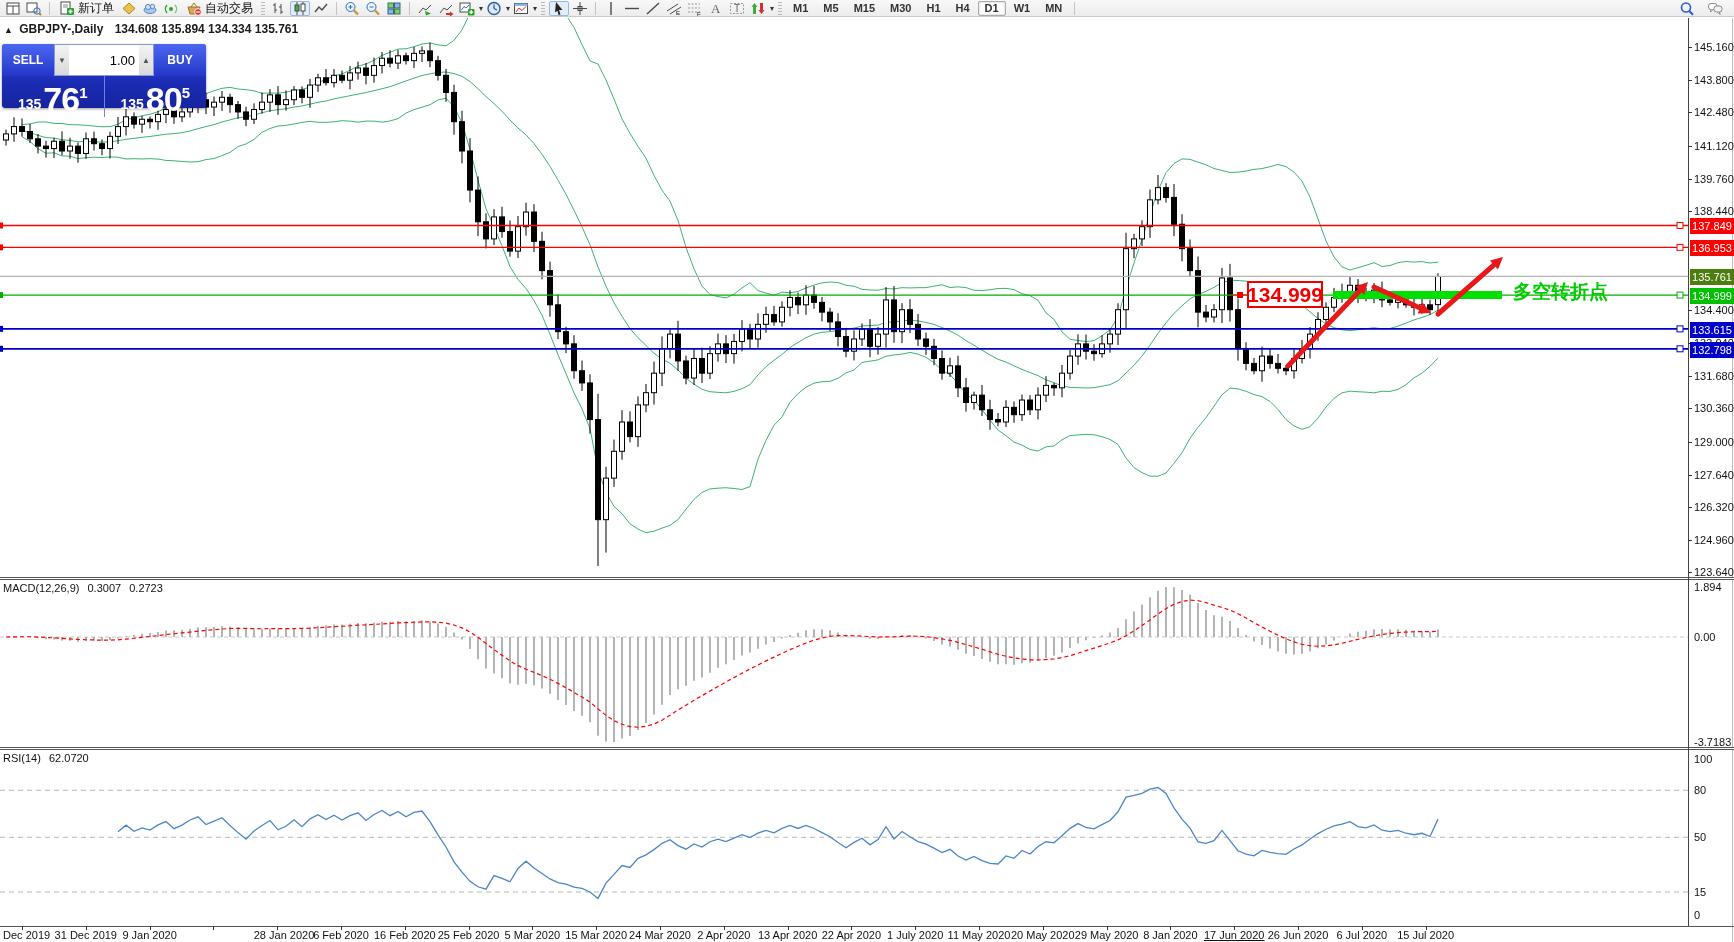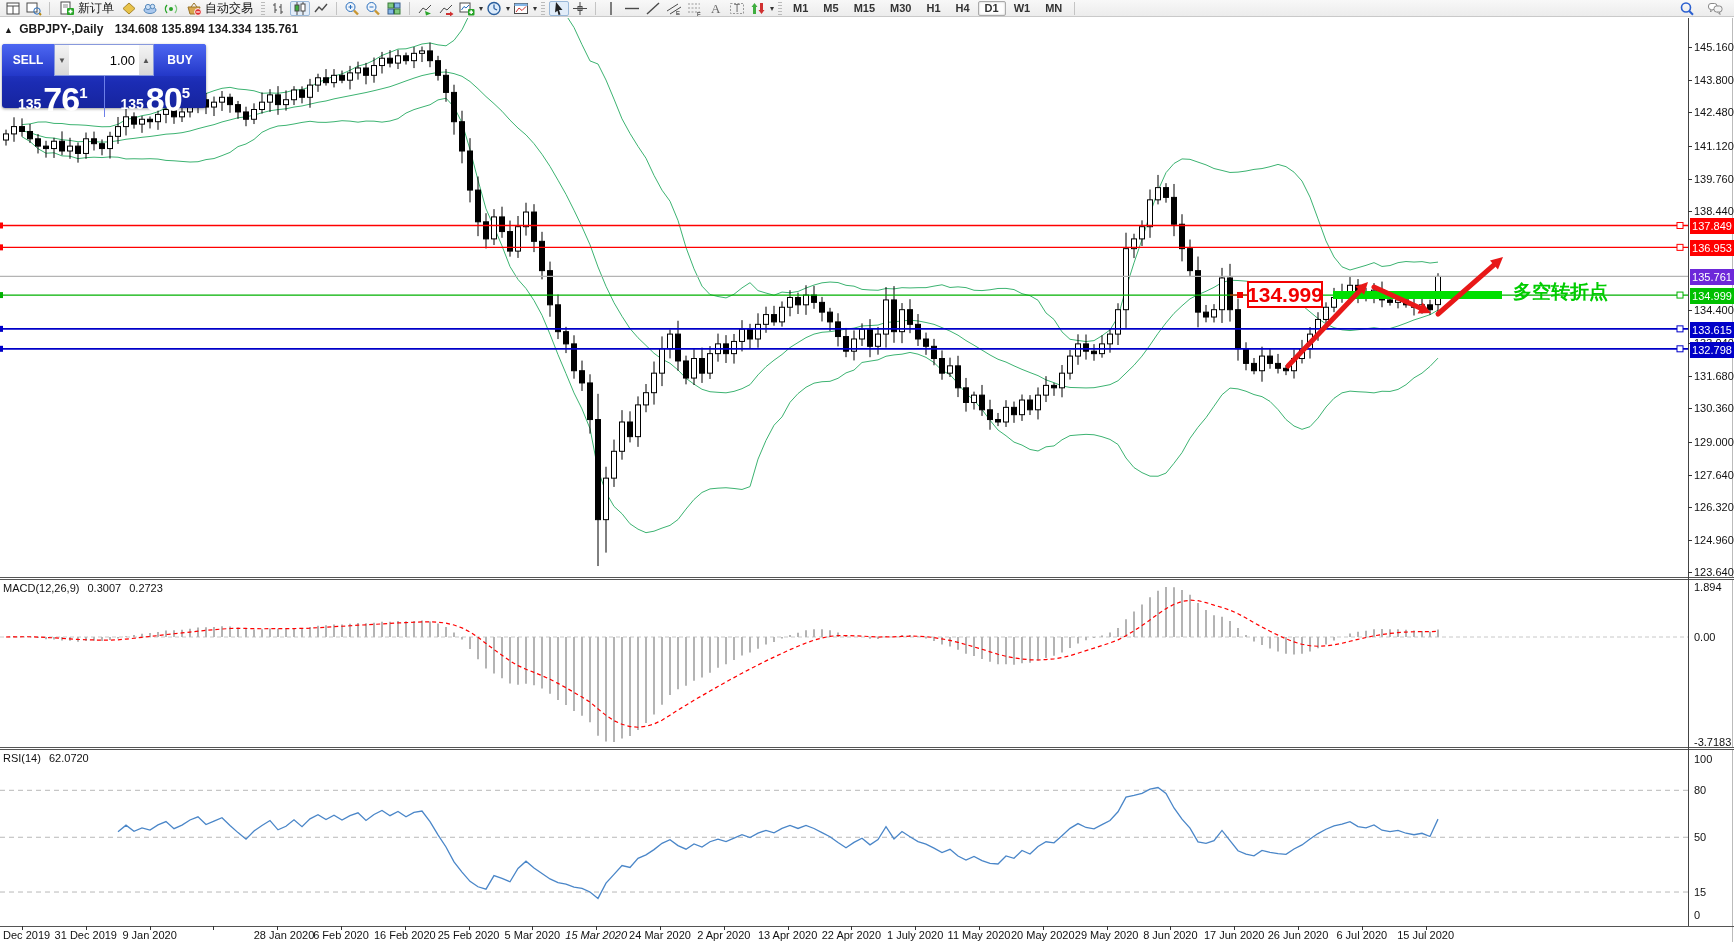--- a/index.html
+++ b/index.html
@@ -995,21 +995,21 @@
       <div class="ptick-dash" style="top: 474.733px;"></div>
       <div class="ptick" style="top: 474.733px;">127.640</div>
       <div class="ptick-dash" style="top: 506.96px;"></div>
       <div class="ptick" style="top: 506.96px;">126.320</div>
       <div class="ptick-dash" style="top: 540.163px;"></div>
       <div class="ptick" style="top: 540.163px;">124.960</div>
       <div class="ptick-dash" style="top: 572.389px;"></div>
       <div class="ptick" style="top: 572.389px;">123.640</div>
       <div class="ptag" style="top: 225.491px; background: rgb(255, 0, 0); color: rgb(255, 255, 255);">137.849</div>
       <div class="ptag" style="top: 247.366px; background: rgb(255, 0, 0); color: rgb(255, 255, 255);">136.953</div>
-      <div class="ptag" style="top: 276.467px; background: #6d28d9; color: rgb(255, 255, 255);">135.761</div>
+      <div class="ptag" style="top: 276.467px; background: #4d7c0f; color: rgb(255, 255, 255);">135.761</div>
       <div class="ptag" style="top: 295.071px; background: rgb(0, 192, 0); color: rgb(255, 255, 255);">134.999</div>
       <div class="ptag" style="top: 328.86px; background: rgb(0, 0, 200); color: rgb(255, 255, 255);">133.615</div>
       <div class="ptag" style="top: 348.806px; background: rgb(0, 0, 200); color: rgb(255, 255, 255);">132.798</div>
       <div class="ind-lab" style="top: 587px;">1.894</div>
       <div class="ind-lab" style="top: 637px;">0.00</div>
       <div class="ind-lab" style="top: 742px;">-3.7183</div>
       <div class="ind-lab" style="top: 759px;">100</div>
       <div class="ind-lab" style="top: 790px;">80</div>
       <div class="ind-lab" style="top: 837px;">50</div>
       <div class="ind-lab" style="top: 892px;">15</div>
@@ -1026,41 +1026,41 @@
       <div class="dlab" style="left: 284px;">28 Jan 2020</div>
       <div class="dtick" style="left: 341px;"></div>
       <div class="dlab" style="left: 341px;">6 Feb 2020</div>
       <div class="dtick" style="left: 404.8px;"></div>
       <div class="dlab" style="left: 404.8px;">16 Feb 2020</div>
       <div class="dtick" style="left: 468.6px;"></div>
       <div class="dlab" style="left: 468.6px;">25 Feb 2020</div>
       <div class="dtick" style="left: 532.4px;"></div>
       <div class="dlab" style="left: 532.4px;">5 Mar 2020</div>
       <div class="dtick" style="left: 596.2px;"></div>
-      <div class="dlab" style="left: 596.2px; font-style: italic;">15 Mar 2020</div>
+      <div class="dlab" style="left: 596.2px;">15 Mar 2020</div>
       <div class="dtick" style="left: 660px;"></div>
       <div class="dlab" style="left: 660px;">24 Mar 2020</div>
       <div class="dtick" style="left: 723.8px;"></div>
       <div class="dlab" style="left: 723.8px;">2 Apr 2020</div>
       <div class="dtick" style="left: 787.6px;"></div>
       <div class="dlab" style="left: 787.6px;">13 Apr 2020</div>
       <div class="dtick" style="left: 851.4px;"></div>
       <div class="dlab" style="left: 851.4px;">22 Apr 2020</div>
       <div class="dtick" style="left: 915.2px;"></div>
       <div class="dlab" style="left: 915.2px;">1 July 2020</div>
       <div class="dtick" style="left: 979px;"></div>
       <div class="dlab" style="left: 979px;">11 May 2020</div>
       <div class="dtick" style="left: 1042.8px;"></div>
       <div class="dlab" style="left: 1042.8px;">20 May 2020</div>
       <div class="dtick" style="left: 1106.6px;"></div>
       <div class="dlab" style="left: 1106.6px;">29 May 2020</div>
       <div class="dtick" style="left: 1170.4px;"></div>
-      <div class="dlab" style="left: 1170.4px;">8 Jun 2020</div>
+      <div class="dlab" style="left: 1170.4px;">8 Jan 2020</div>
       <div class="dtick" style="left: 1234.2px;"></div>
-      <div class="dlab" style="left: 1234.2px;">17 Jun 2020</div>
+      <div class="dlab" style="left: 1234.2px; text-decoration: underline;">17 Jun 2020</div>
       <div class="dtick" style="left: 1298px;"></div>
       <div class="dlab" style="left: 1298px;">26 Jun 2020</div>
       <div class="dtick" style="left: 1361.8px;"></div>
       <div class="dlab" style="left: 1361.8px;">6 Jul 2020</div>
       <div class="dtick" style="left: 1425.6px;"></div>
       <div class="dlab" style="left: 1425.6px;">15 Jul 2020</div>
     </div>
 
   <div id="price-box">134.999</div>
   <div id="note-text">多空转折点</div>

